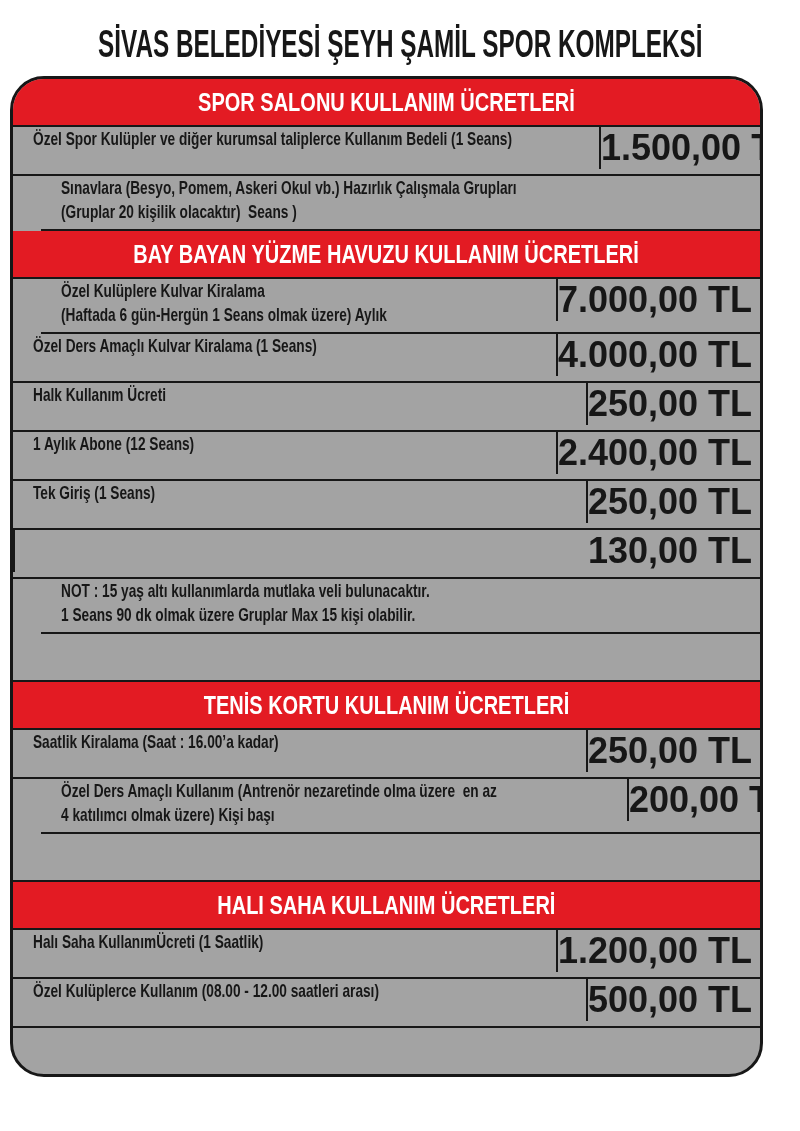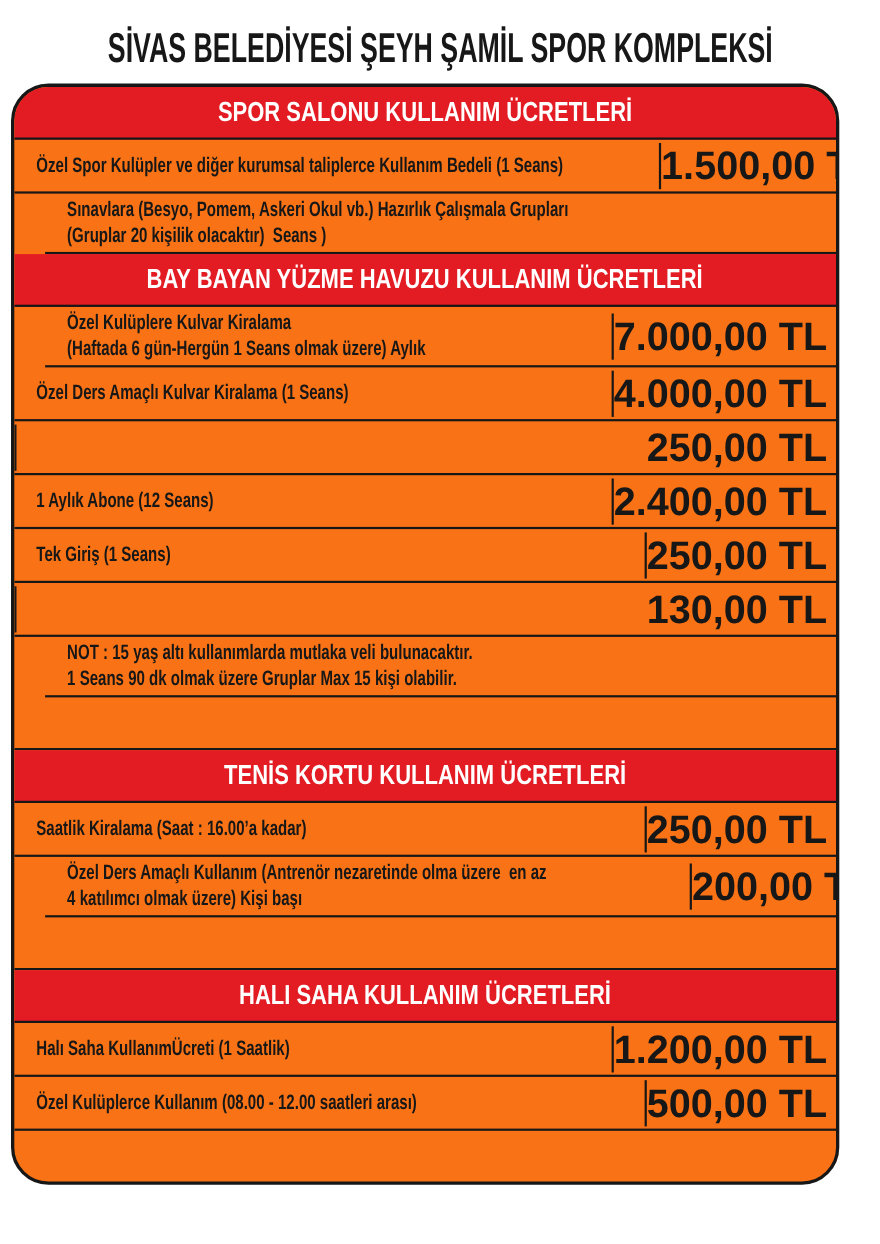--- a/index.html
+++ b/index.html
@@ -10,24 +10,24 @@
     color:var(--ink);
   }
   .title-wrap{
     height:64px;display:flex;align-items:center;justify-content:center;overflow:visible;margin-top:12px;
   }
   .title{
     font-weight:bold;font-size:38px;white-space:nowrap;flex:0 0 auto;
     transform:scaleX(0.64);transform-origin:center;
   }
   .table{
-    width:747px;margin-left:10px;background:#f97316;
+    width:747px;margin-left:10px;background:#a3a3a3;
     border:3px solid var(--ink);border-radius:34px;overflow:hidden;
   }
-  .row{display:flex;align-items:center;border-bottom:2px solid var(--ink);}
+  .row{display:flex;align-items:flex-start;border-bottom:2px solid var(--ink);}
   .row:last-child{border-bottom:none;}
   .row.header{
     background:var(--red);min-height:46px;
     align-items:center;justify-content:center;
   }
   .hlabel{
     color:#fff;font-weight:bold;font-size:25px;white-space:nowrap;
     transform:scaleX(0.8);transform-origin:center;
   }
   .row.item{min-height:47px;}
@@ -86,20 +86,23 @@
     </div>
     <div class="row item">
       <div class="cell desc">
         <span class="dtext">Özel Ders Amaçlı Kulvar Kiralama (1 Seans)</span>
       </div>
       <div class="cell price">
         <span class="ptext">4.000,00 TL</span>
       </div>
     </div>
     <div class="row item">
+      <div class="cell desc">
+        <span class="dtext">Halk Kullanım Ücreti</span>
+      </div>
       <div class="cell price">
         <span class="ptext">250,00 TL</span>
       </div>
     </div>
     <div class="row item">
       <div class="cell desc">
         <span class="dtext">1 Aylık Abone (12 Seans)</span>
       </div>
       <div class="cell price">
         <span class="ptext">2.400,00 TL</span>

